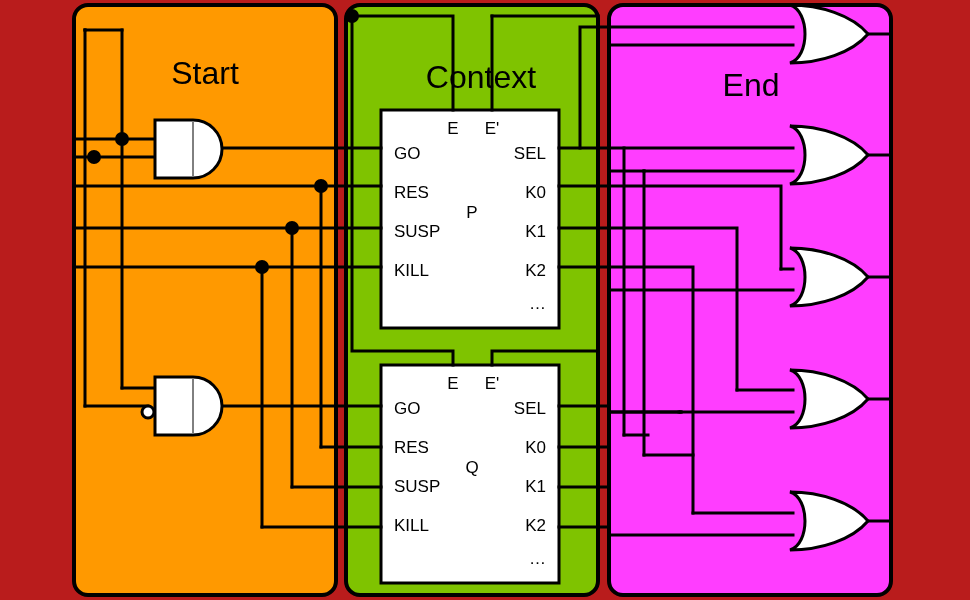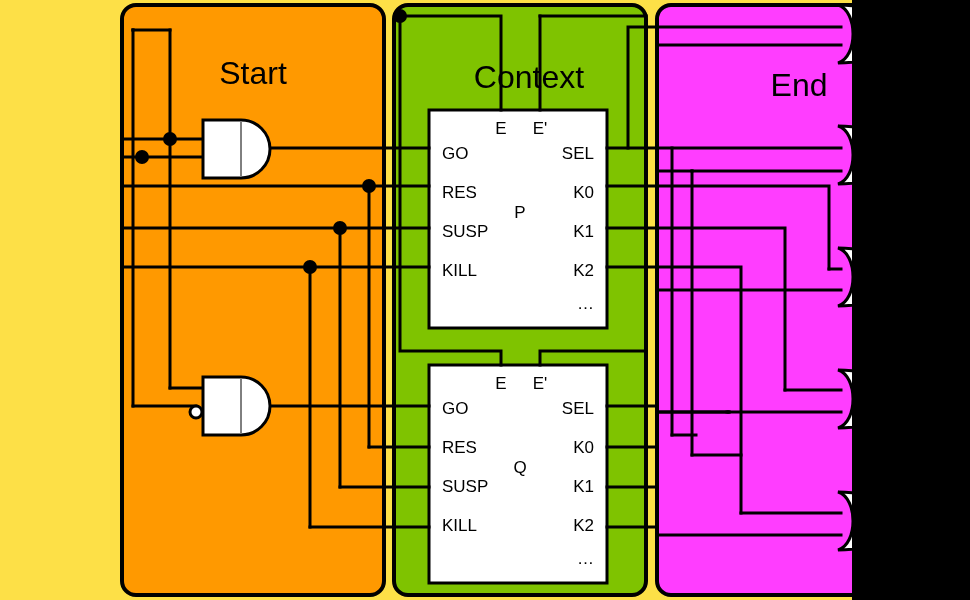--- a/index.html
+++ b/index.html
@@ -1,17 +1,17 @@
 <!DOCTYPE html>
 <html><head>
 <meta charset="utf-8">
 <style>
   html,body{margin:0;padding:0;background:#000;}
-  #root{position:relative;width:804px;height:600px;background:#fde047;overflow:hidden;
-        font-family:"Liberation Sans","DejaVu Sans",sans-serif;padding-left:48px;}
+  #root{position:relative;width:970px;height:600px;background:#b91c1c;overflow:hidden;
+        font-family:"Liberation Sans","DejaVu Sans",sans-serif;}
   svg{display:block;}
   .panel-title{font-size:32px;fill:#000;text-anchor:middle;font-family:"Liberation Sans","DejaVu Sans",sans-serif;}
   .port-label{font-size:17px;fill:#000;font-family:"Liberation Sans","DejaVu Sans",sans-serif;}
   .port-left{text-anchor:start;}
   .port-right{text-anchor:end;}
   .port-top{text-anchor:middle;}
   .mod-name{font-size:17px;fill:#000;text-anchor:middle;font-family:"Liberation Sans","DejaVu Sans",sans-serif;}
   .wire{stroke:#000;stroke-width:3;fill:none;stroke-linecap:square;}
   .gate{fill:#fff;stroke:#000;stroke-width:3;}
   .modbox{fill:#fff;stroke:#000;stroke-width:3;}

